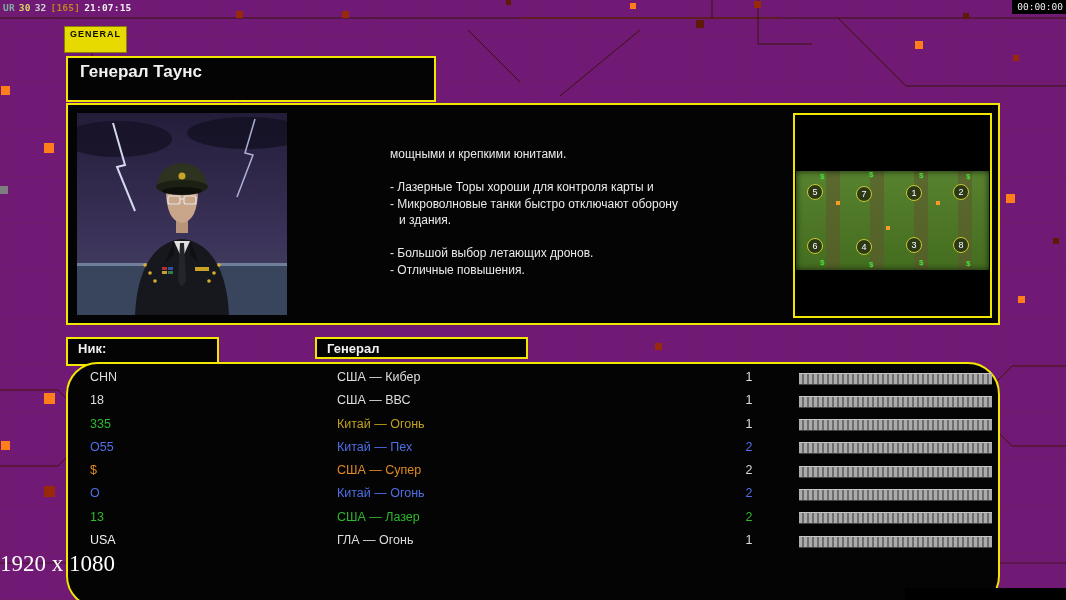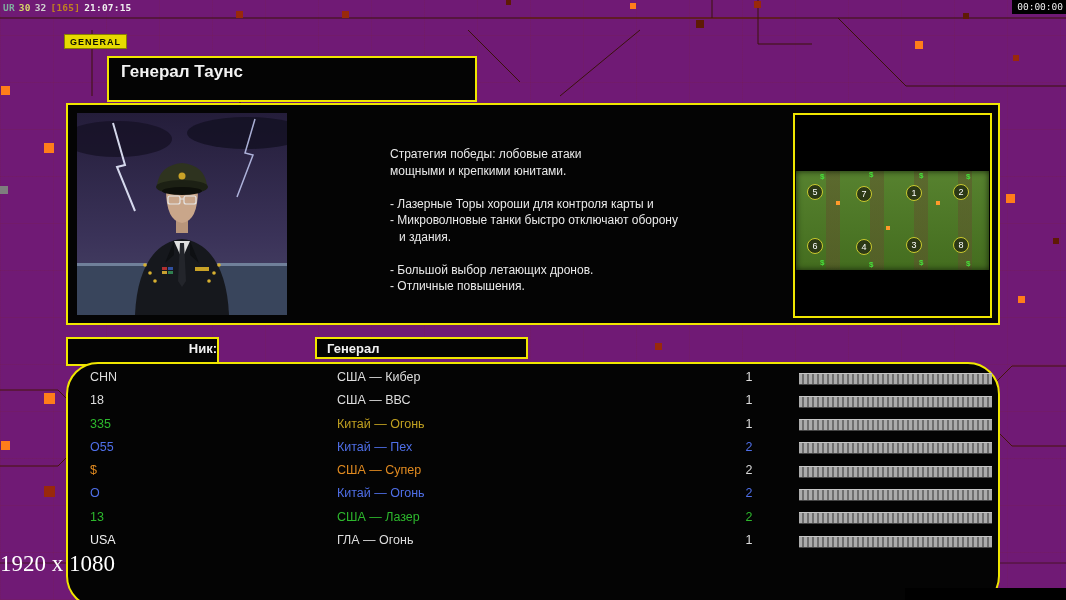--- a/index.html
+++ b/index.html
@@ -13,23 +13,23 @@
   .panel{position:absolute;border:2px solid #f0e600;background:#040404;box-sizing:border-box;z-index:2;}
 
   
   #fps-counter{position:absolute;left:3px;top:2px;z-index:3;font-family:"DejaVu Sans Mono",monospace;
     font-size:9.5px;font-weight:bold;letter-spacing:0.2px;}
   #fps-counter span{margin-right:4px;}
   #timer{position:absolute;right:0;top:0;width:54px;height:14px;background:#000;color:#ececec;z-index:3;
     font-family:"DejaVu Sans Mono",monospace;font-size:9.5px;line-height:14px;text-align:right;padding-right:3px;box-sizing:border-box;}
 
   
-  #general-tag{position:absolute;left:64px;top:34px;z-index:3;background:#e6da00;color:#101000;
-    font-size:9px;font-weight:bold;letter-spacing:1px;padding:2px 5px 1px 5px;border:1px solid #8a8000;}
-  #title-box{left:66px;top:56px;width:370px;height:46px;margin-left:41px;}
+  #general-tag{position:absolute;left:64px;top:26px;z-index:3;background:#e6da00;color:#101000;
+    font-size:9px;font-weight:bold;letter-spacing:1px;padding:2px 5px 13px 5px;border:1px solid #8a8000;}
+  #title-box{left:66px;top:56px;width:370px;height:46px;}
   #title-box .t{padding-left:12px;line-height:27px;font-size:17px;font-weight:bold;color:#f2f2f2;}
 
   
   #main-panel{left:66px;top:103px;width:934px;height:222px;}
   #portrait{position:absolute;left:9px;top:8px;width:210px;height:202px;background:#12101e;}
   #strategy-text{position:absolute;left:322px;top:42px;width:360px;color:#eaeaea;font-size:12px;}
   .sline{height:16.5px;white-space:nowrap;}
   .sline.ind{padding-left:9px;}
 
   
@@ -38,21 +38,21 @@
     background:
       repeating-linear-gradient(90deg, rgba(0,0,0,0) 0 30px, rgba(95,85,45,0.55) 30px 44px),
       linear-gradient(180deg,#57822f,#446d1f);
     box-shadow:inset 0 0 6px #15210a;}
   .spot{position:absolute;width:14px;height:14px;border-radius:50%;background:#2c3916;border:1px solid #cbcb2e;
     color:#fff;font-size:9px;line-height:14px;text-align:center;box-sizing:content-box;}
   .res{position:absolute;color:#46e03a;font-size:8px;font-weight:bold;line-height:8px;}
   .dot{position:absolute;width:4px;height:4px;background:#ff9a2a;}
 
   
-  #hdr-nick{left:66px;top:337px;width:153px;height:29px;text-align:right;}
+  #hdr-nick{left:66px;top:337px;width:153px;height:29px;}
   #hdr-general{left:315px;top:337px;width:213px;height:22px;}
   #hdr-team{left:703px;top:337px;width:208px;height:22px;}
   .hdr-label{font-size:13px;font-weight:bold;color:#f0f0f0;line-height:18px;display:inline-block;margin-left:10px;}
   #hdr-team .hdr-label.second{margin-left:22px;}
 
   
   #table-panel{left:66px;top:362px;width:934px;height:246px;border-radius:32px;}
   #player-body{position:absolute;left:0;top:2px;right:0;bottom:0;}
   .prow{position:relative;height:23.3px;}
   .cell{position:absolute;top:0;line-height:23.3px;font-size:12.5px;color:#dedede;white-space:nowrap;}
@@ -172,21 +172,20 @@
         <circle cx="132" cy="168" r="1.8" fill="#d8b030"></circle>
         <rect x="85" y="154" width="5" height="3" fill="#b03030"></rect>
         <rect x="91" y="154" width="5" height="3" fill="#3050a0"></rect>
         <rect x="85" y="158" width="5" height="3" fill="#c8a030"></rect>
         <rect x="91" y="158" width="5" height="3" fill="#308050"></rect>
         <rect x="118" y="154" width="14" height="4" fill="#c9a227"></rect>
       </svg>
     </div>
 
     <div id="strategy-text">
-        <div class="sline">Стратегия победы: лобовые атаки</div>
         <div class="sline">мощными и крепкими юнитами.</div>
         <div class="sline"></div>
         <div class="sline">- Лазерные Торы хороши для контроля карты и</div>
         <div class="sline">- Микроволновые танки быстро отключают оборону</div>
         <div class="sline ind">и здания.</div>
         <div class="sline"></div>
         <div class="sline">- Большой выбор летающих дронов.</div>
         <div class="sline">- Отличные повышения.</div>
       </div>
 

